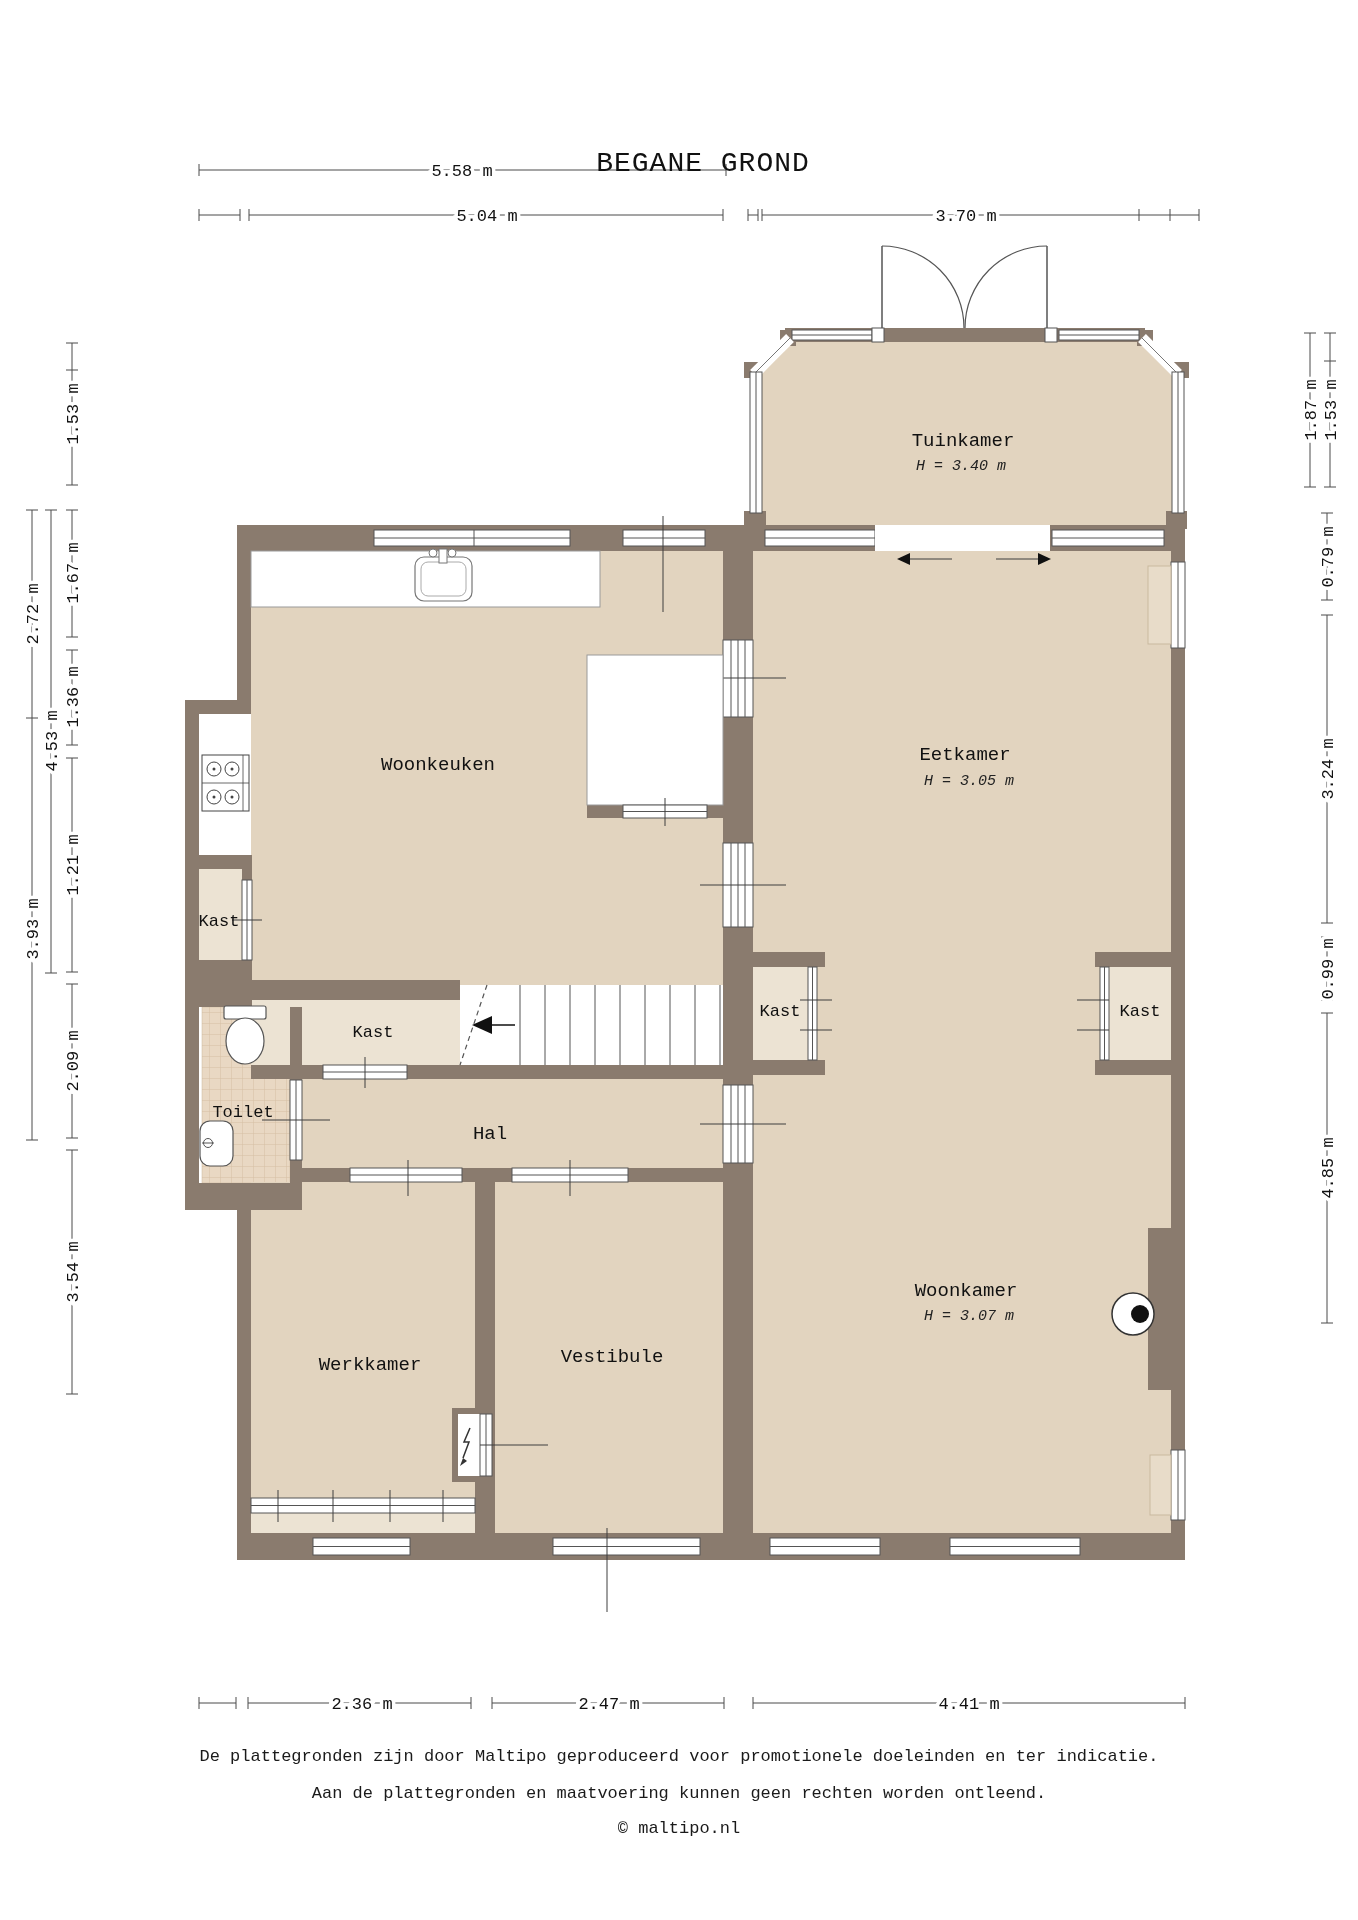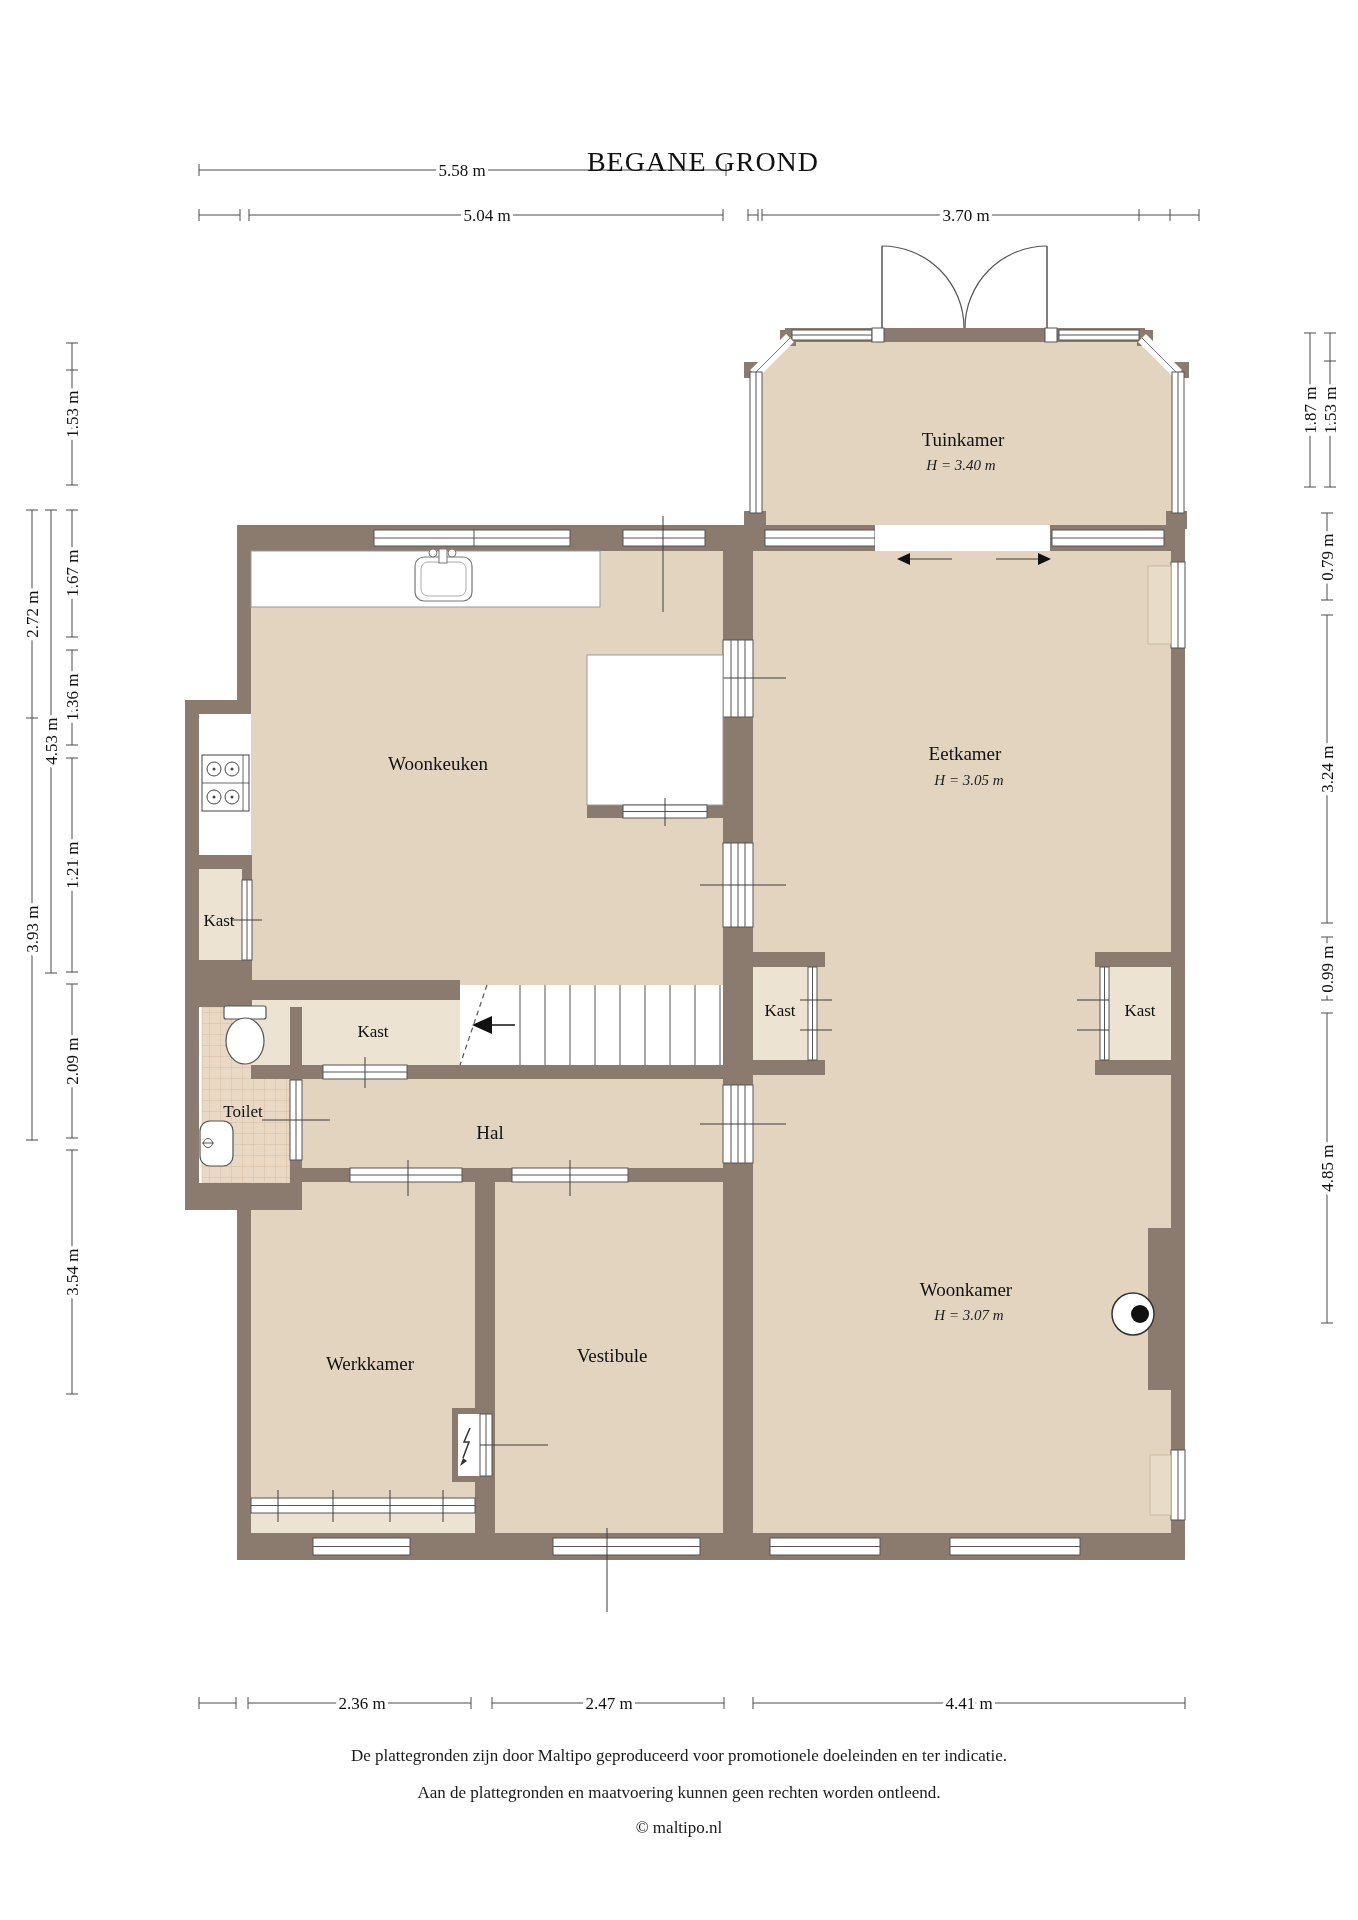--- a/index.html
+++ b/index.html
@@ -1,16 +1,16 @@
 <!DOCTYPE html>
 <html><head>
 <meta charset="utf-8">
 <style>
   html,body{margin:0;padding:0;background:#fff;}
-  .page{position:relative;width:1358px;height:1920px;background:#fff;font-family:Liberation Serif, serif;}
+  .page{position:relative;width:1358px;height:1920px;background:#fff;font-family:Liberation Mono, monospace;}
   svg{display:block;}
   .wall{fill:#8a7b6e;}
   .tan{fill:#e2d4bf;}
   .cream{fill:#ece3d3;}
   .white{fill:#ffffff;}
   .win{fill:#ffffff;stroke:#555;stroke-width:1;}
   .wline{stroke:#555;stroke-width:1;fill:none;}
   .tick{stroke:#3f3f3f;stroke-width:1;}
   .fix{fill:#ffffff;stroke:#555;stroke-width:1.2;}
   .dim{stroke:#4a4a4a;stroke-width:1;}

